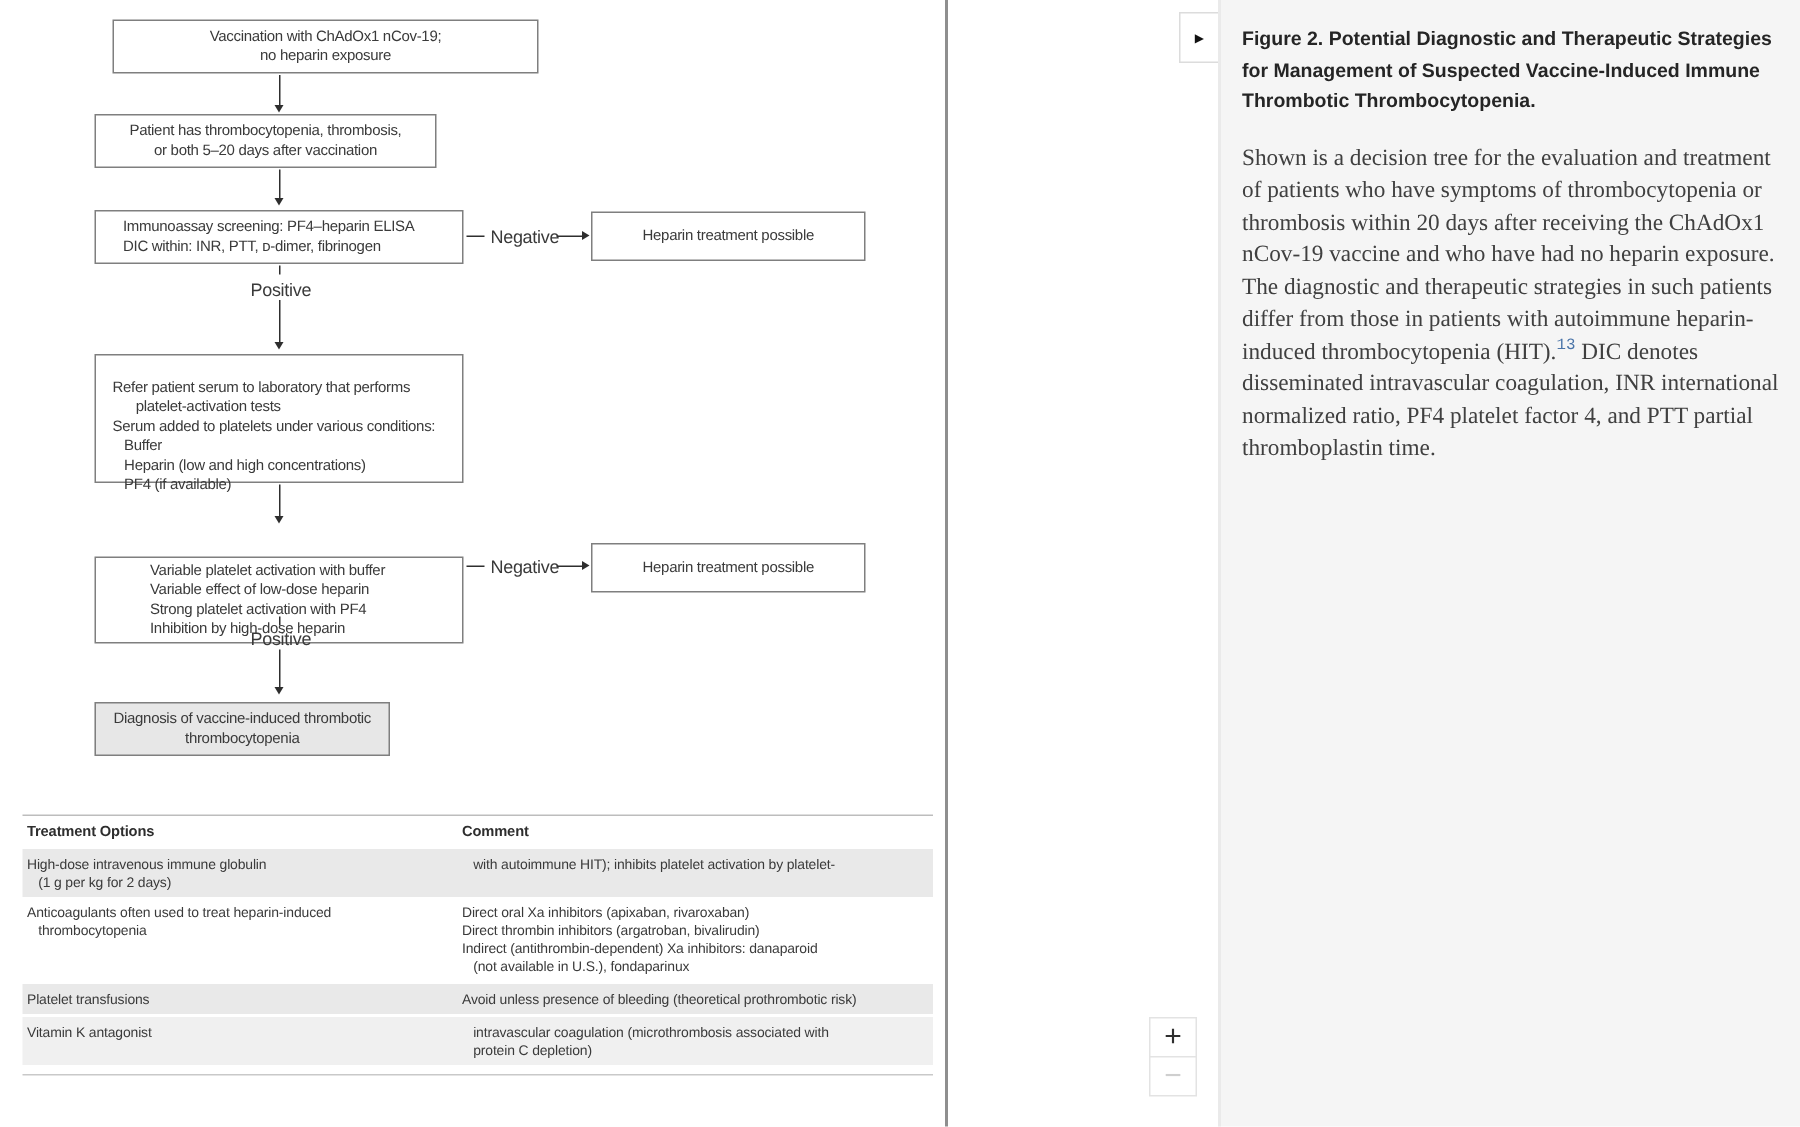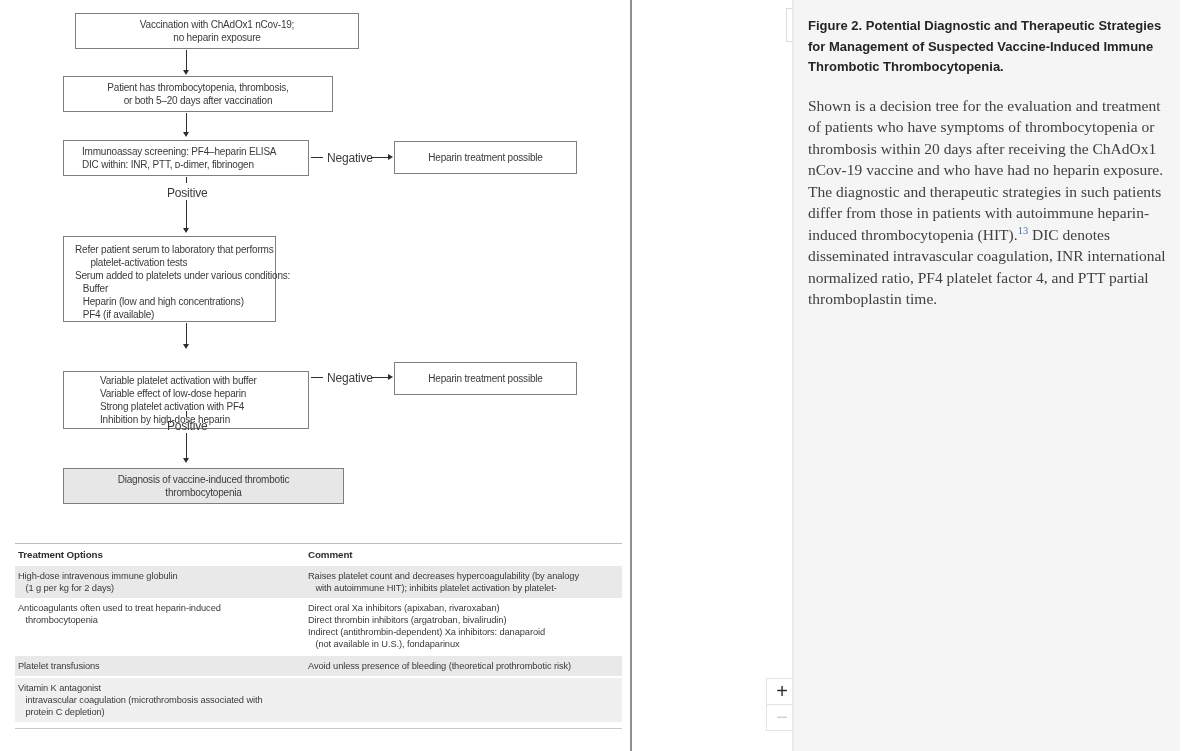--- a/index.html
+++ b/index.html
@@ -34,37 +34,37 @@
   .tbl { position:absolute; left:15px; top:543px; width:607px; color:#3a3a3a;
          font-size:9.3px; line-height:12px; letter-spacing:-0.1px; }
   .tbl-toprule { border-top:1px solid #bdbdbd; }
   .tbl-botrule { border-top:1px solid #c9c9c9; margin-top:6px; }
   .tbl-header { display:flex; font-weight:bold; font-size:9.8px; color:#2e2e2e;
                 padding:5px 0 3px 3px; margin-bottom:2px; }
   .tcol1 { width:290px; flex:none; padding-right:18px; }
   .tcol2 { flex:1; }
   .trow { display:flex; padding:4px 0 4px 3px; }
   .trow.shade { background:#e9e9e9; margin-top:2px; }
-  .trow.shade-light { background:#f0f0f0; margin-top:2px;flex-direction:column; }
+  .trow.shade-light { background:#f0f0f0; margin-top:2px; }
   .cell div { white-space:pre; }
 
   
   .caption-panel {
-    position:absolute; left:792px; top:0; width:388px; height:751px;
+    position:absolute; left:812px; top:0; width:388px; height:751px;
     background:#f5f5f5; border-left:2px solid #eaeaea; padding:16px 12px 0 14px;
   }
   .caption-title {
     font-family:"Liberation Sans", sans-serif; font-weight:bold;
     font-size:13px; line-height:20.5px; color:#252525; width:362px;
   }
   .caption-body {
     margin-top:17px; font-family:"Liberation Serif", serif;
     font-size:15.5px; line-height:21.5px; color:#404040; width:364px;
   }
-  .ref-sup { color:#4a74a8; font-size:10.5px; vertical-align:super; line-height:0; font-family:Liberation Serif, serif; }
+  .ref-sup { color:#4a74a8; font-size:10.5px; vertical-align:super; line-height:0; font-family:Liberation Mono, monospace; }
 
   
   .collapse-btn {
     position:absolute; left:786px; top:8px; width:26px; height:34px;
     background:#ffffff; border:1px solid #dcdcdc; border-right:none;
     display:flex; align-items:center; justify-content:center;
     font-size:8px; color:#111; cursor:pointer;
   }
   .zoom-controls { position:absolute; left:766px; top:678px; }
   .zoom-btn {
@@ -80,21 +80,21 @@
 
 <div class="figure-area">
 
   <div class="fc-box" style="left:63px; top:13px; width:284px; height:36px;margin-left:12px;">
     <div class="lines"><div>Vaccination with ChAdOx1 nCov-19;</div><div>no heparin exposure</div></div>
   </div>
 
   <div class="vline" style="left:186px; top:50px; height:20px;"></div>
   <div class="head-down" style="left:183px; top:70px;"></div>
 
-  <div class="fc-box" style="left:63px; top:76px; width:270px; height:36px;">
+  <div class="fc-box" style="left:63px; top:76px; width:228px; height:36px;">
     <div class="lines"><div>Patient has thrombocytopenia, thrombosis,</div><div>or both 5–20 days after vaccination</div></div>
   </div>
 
   <div class="vline" style="left:186px; top:113px; height:19px;"></div>
   <div class="head-down" style="left:183px; top:132px;"></div>
 
   <div class="fc-box left" style="left:63px; top:140px; width:246px; height:36px; padding-left:18px;">
     <div class="lines"><div>Immunoassay screening: PF4–heparin ELISA</div><div>DIC within: INR, PTT, ᴅ-dimer, fibrinogen</div></div>
   </div>
 
@@ -104,21 +104,21 @@
   <div class="head-right" style="left:388px; top:154px;"></div>
   <div class="fc-box" style="left:394px; top:141px; width:183px; height:33px;">
     <span>Heparin treatment possible</span>
   </div>
 
   <div class="vline" style="left:186px; top:177px; height:6px;"></div>
   <div class="conn-label" style="left:167px; top:186px;">Positive</div>
   <div class="vline" style="left:186px; top:200px; height:28px;"></div>
   <div class="head-down" style="left:183px; top:228px;"></div>
 
-  <div class="fc-box left" style="left:63px; top:236px; width:213px; height:86px; padding-left:11px; align-items:flex-end; padding-top:24px;">
+  <div class="fc-box left" style="left:63px; top:236px; width:246px; height:86px; padding-left:11px; align-items:center; padding-top:24px;">
     <div class="lines"><div>Refer patient serum to laboratory that performs</div><div>      platelet-activation tests</div><div>Serum added to platelets under various conditions:</div><div>   Buffer</div><div>   Heparin (low and high concentrations)</div><div>   PF4 (if available)</div></div>
   </div>
 
   <div class="vline" style="left:186px; top:323px; height:21px;"></div>
   <div class="head-down" style="left:183px; top:344px;"></div>
 
   <div class="fc-box left" style="left:63px; top:371px; width:246px; height:58px; padding-left:36px;">
     <div class="lines"><div>Variable platelet activation with buffer</div><div>Variable effect of low-dose heparin</div><div>Strong platelet activation with PF4</div><div>Inhibition by high-dose heparin</div></div>
   </div>
 
@@ -128,38 +128,37 @@
   <div class="head-right" style="left:388px; top:374px;"></div>
   <div class="fc-box" style="left:394px; top:362px; width:183px; height:33px;">
     <span>Heparin treatment possible</span>
   </div>
 
   <div class="vline" style="left:186px; top:411px; height:6px;"></div>
   <div class="conn-label" style="left:167px; top:419px;">Positive</div>
   <div class="vline" style="left:186px; top:433px; height:25px;"></div>
   <div class="head-down" style="left:183px; top:458px;"></div>
 
-  <div class="fc-box shaded" style="left:63px; top:468px; width:281px; height:36px;">
+  <div class="fc-box shaded" style="left:63px; top:468px; width:197px; height:36px;">
     <div class="lines"><div>Diagnosis of vaccine-induced thrombotic</div><div>thrombocytopenia</div></div>
   </div>
 
   <div class="tbl">
     <div class="tbl-toprule"></div>
     <div class="tbl-header">
       <div class="tcol1">Treatment Options</div>
       <div class="tcol2">Comment</div>
     </div>
 
     <div class="trow shade">
       <div class="tcol1 cell">
           <div>High-dose intravenous immune globulin</div>
           <div>   (1 g per kg for 2 days)</div>
         </div>
       <div class="tcol2 cell">
-          <div>Raises platelet count and decreases hypercoagulability (by analogy</div>
           <div>   with autoimmune HIT); inhibits platelet activation by platelet-</div>
         </div>
     </div>
     <div class="trow">
       <div class="tcol1 cell">
           <div>Anticoagulants often used to treat heparin-induced</div>
           <div>   thrombocytopenia</div>
         </div>
       <div class="tcol2 cell">
           <div>Direct oral Xa inhibitors (apixaban, rivaroxaban)</div>

